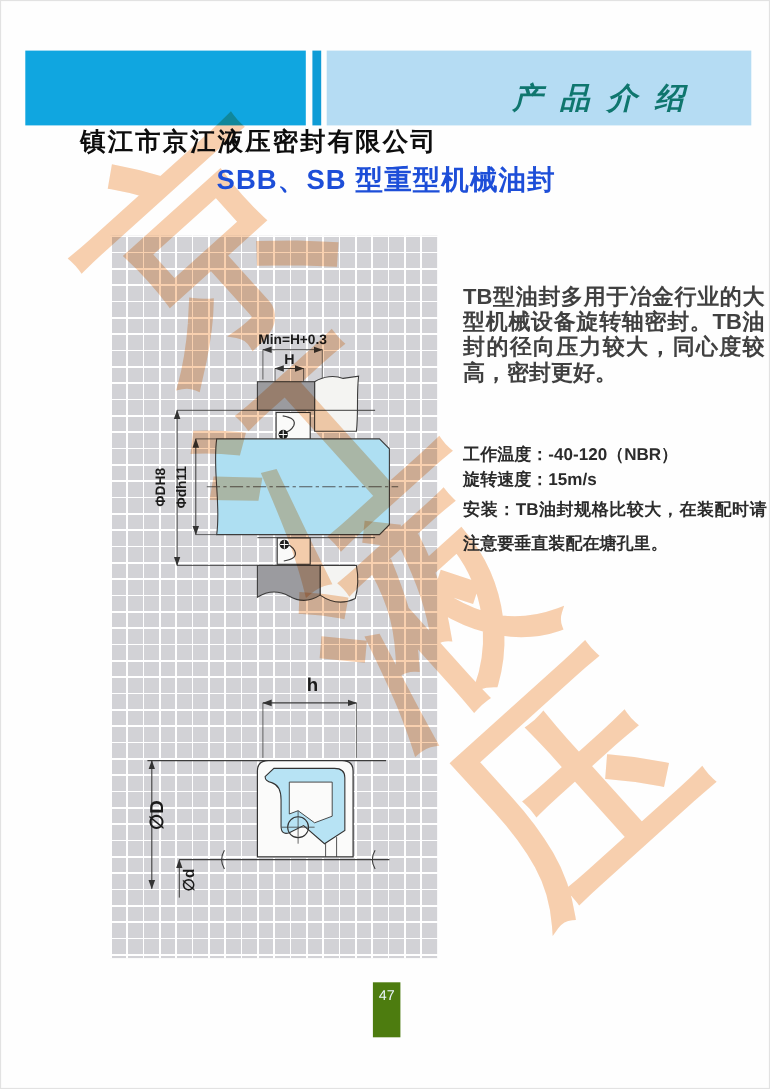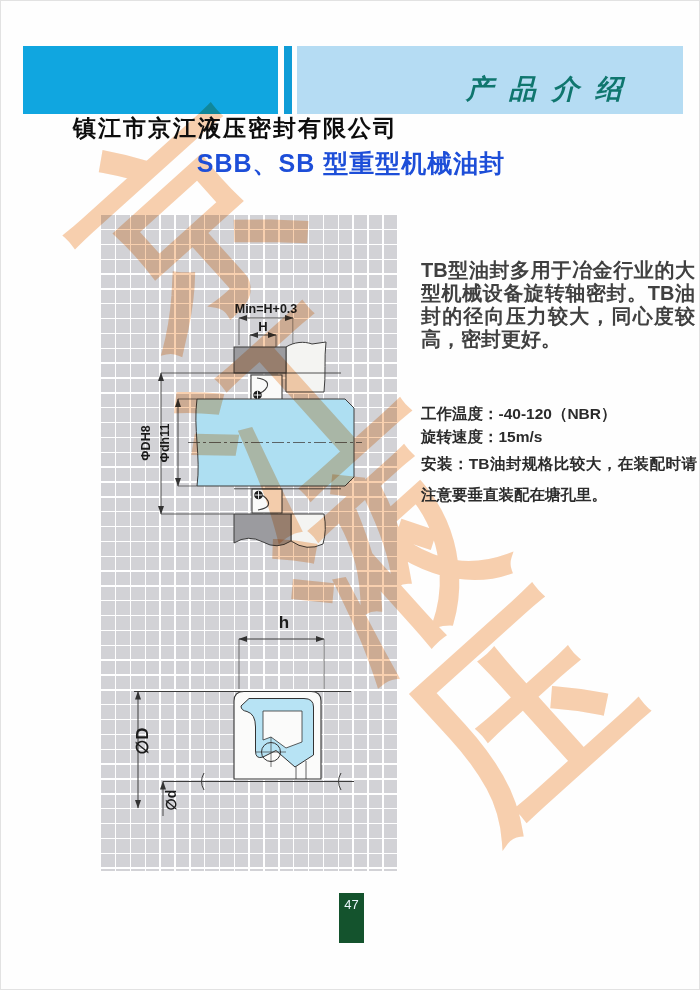--- a/index.html
+++ b/index.html
@@ -44,21 +44,21 @@
     font-size:20px;line-height:23px;color:#404040;font-weight:700;text-align:justify;}
   .specs{position:absolute;left:420px;top:401px;width:276px;z-index:4;
     font-size:15.5px;line-height:23px;color:#2b2b2b;font-weight:600;}
   .spec-line{white-space:nowrap;}
   .install-note{font-size:15.5px;line-height:31px;color:#2b2b2b;text-align:justify;}
   .order-line{position:absolute;left:420px;top:509px;z-index:4;
     font-size:15.5px;color:#2b2b2b;font-weight:600;white-space:nowrap;}
 
   
   .page-num{position:absolute;left:338px;top:892px;width:25px;height:50px;z-index:4;
-    background:#14532d;color:#eaf6fc;font-size:13px;text-align:center;
+    background:#4d7c0f;color:#eaf6fc;font-size:13px;text-align:center;
     padding-top:4px;box-sizing:border-box;}
 
   
   svg text{font-family:"Liberation Sans",sans-serif;fill:#1b1b1b;}
   .ln{stroke:#3c3c3c;fill:none;}
 </style>
 </head>
 <body>
 
 <div class="page">

